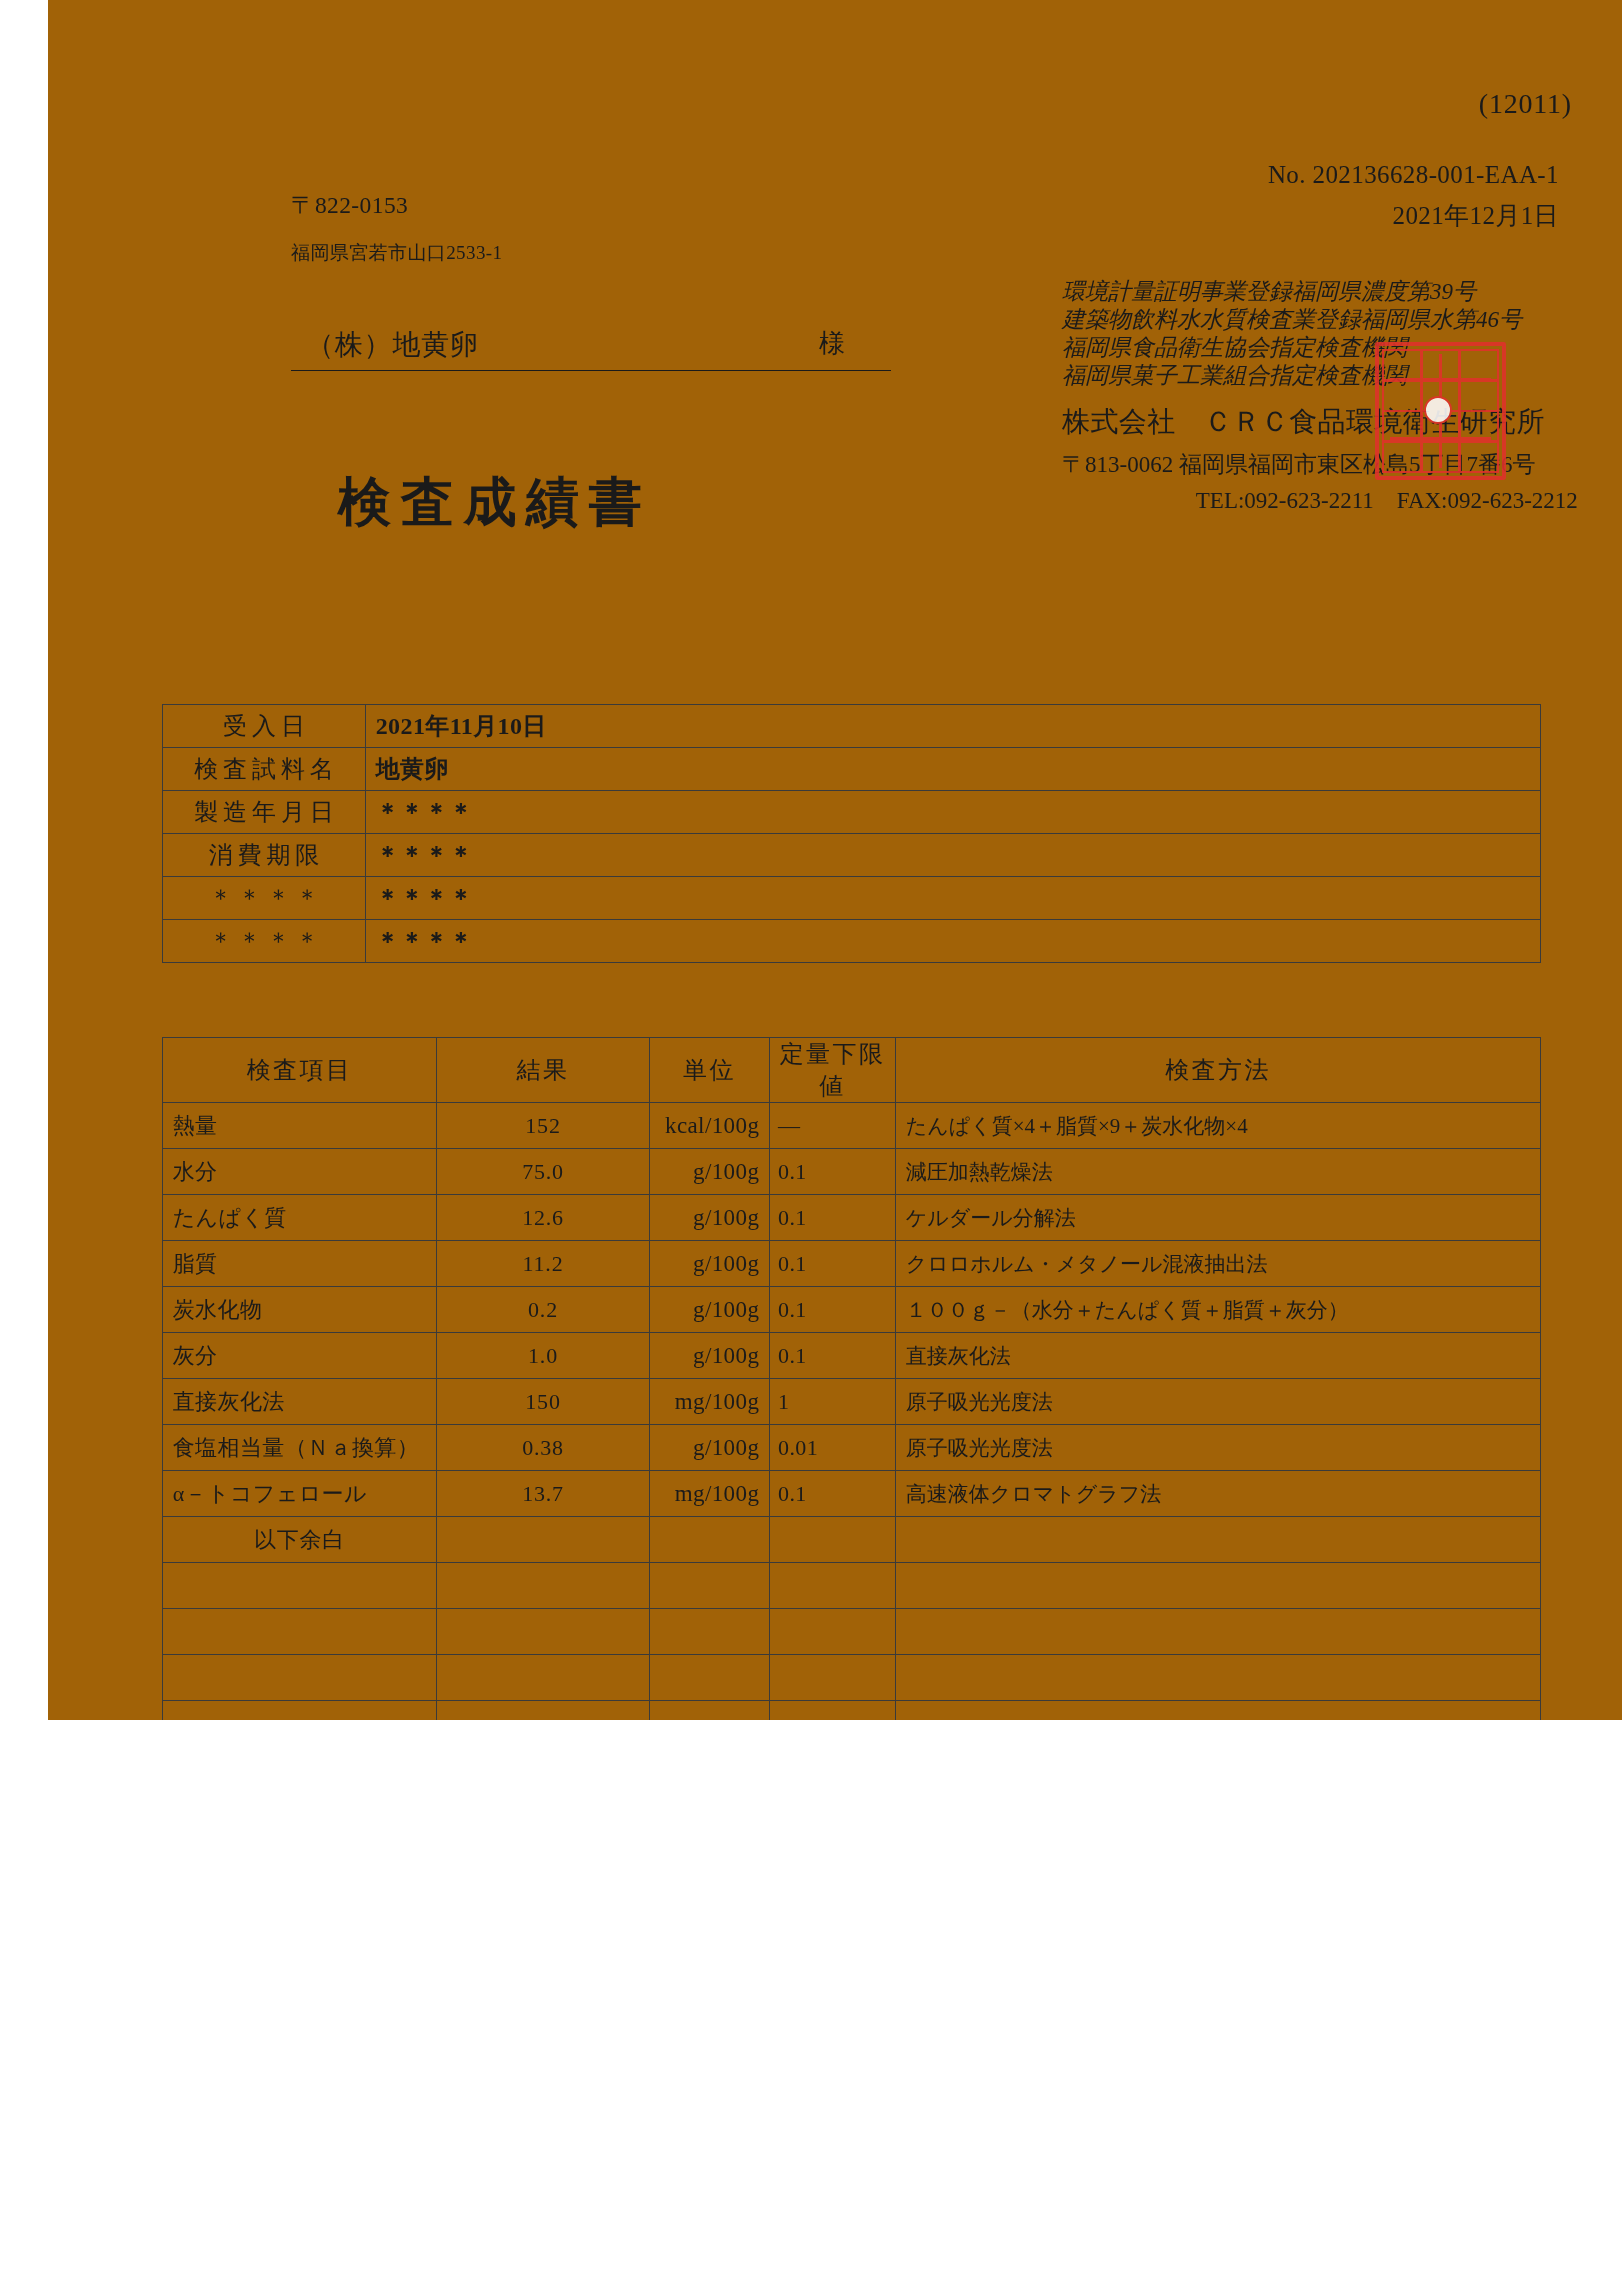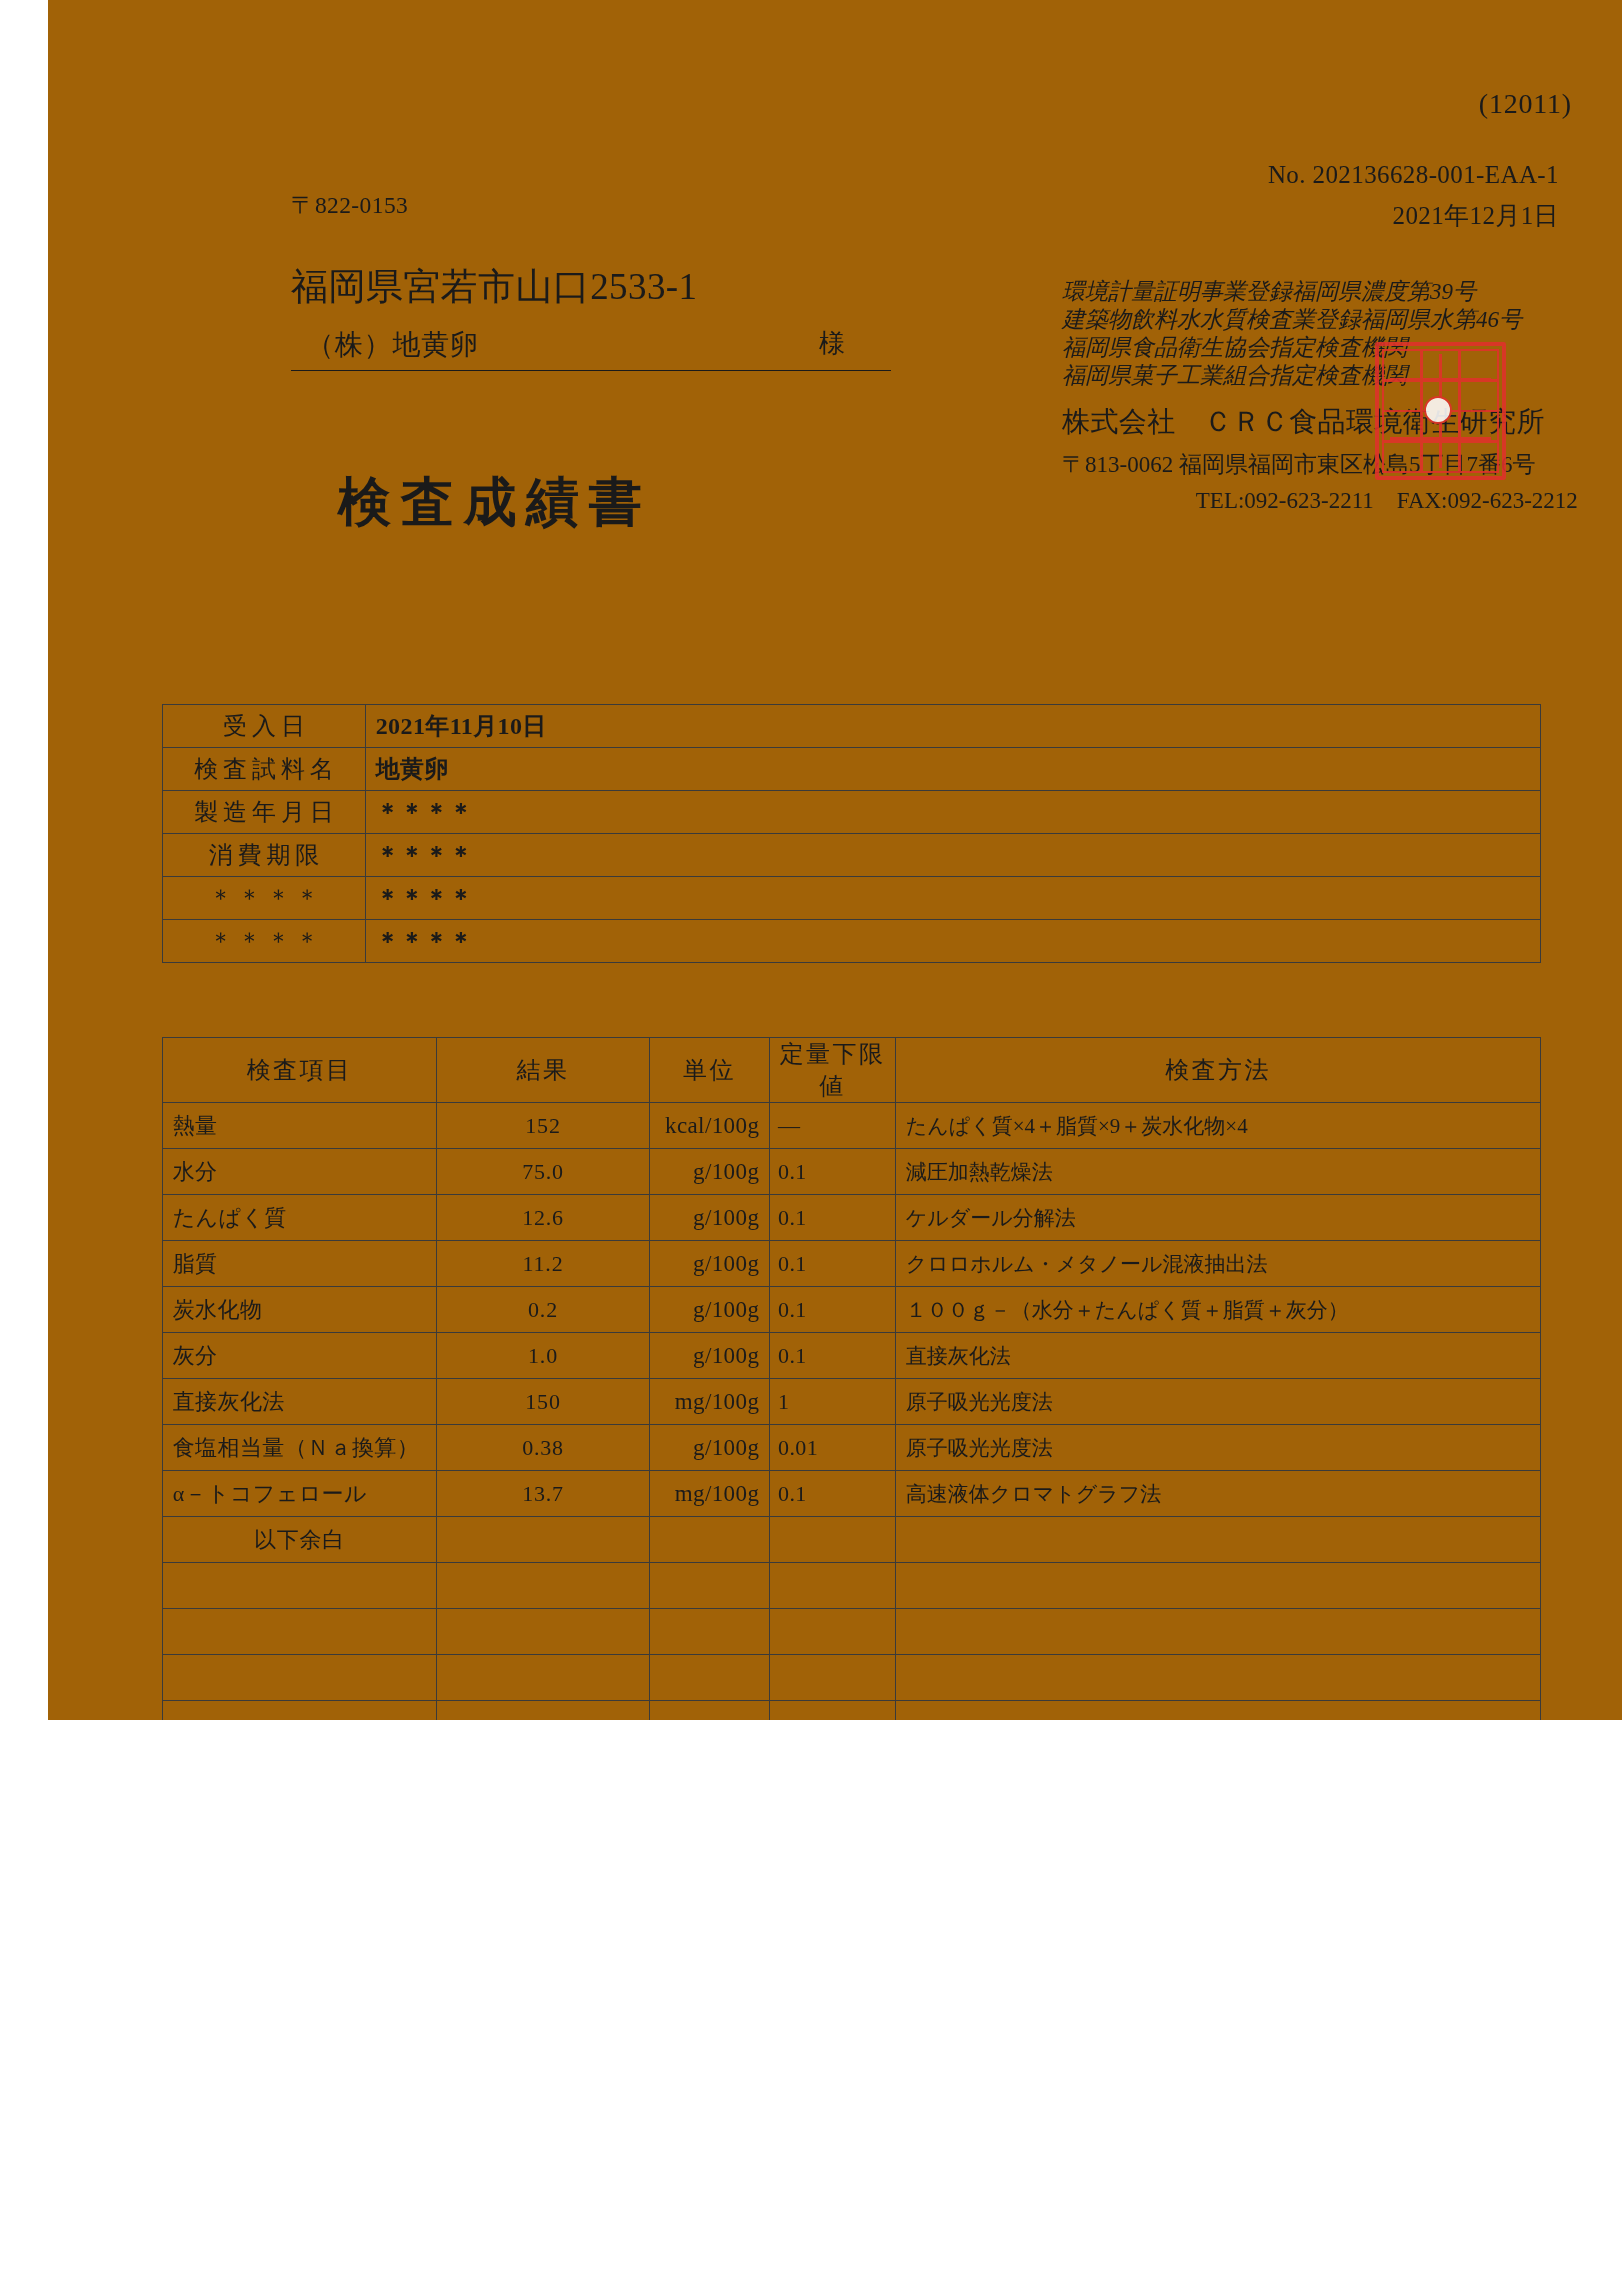--- a/index.html
+++ b/index.html
@@ -48,22 +48,22 @@
     letter-spacing: 0.4px;
   }
 
   
   #recipient-postal {
     left: 243px; top: 189px;
     font-size: 23.5px;
     letter-spacing: 0.4px;
   }
   #recipient-address {
-    left: 243px; top: 262px;
-    font-size: 37px;
+    left: 243px; top: 240px;
+    font-size: 19px;
     letter-spacing: 0.4px;
   }
   #recipient-line {
     left: 243px; top: 325px;
     width: 600px;
     border-bottom: 1.6px solid #1a1a1a;
     height: 45px;
   }
   #recipient-name {
     left: 258px; top: 326px;

